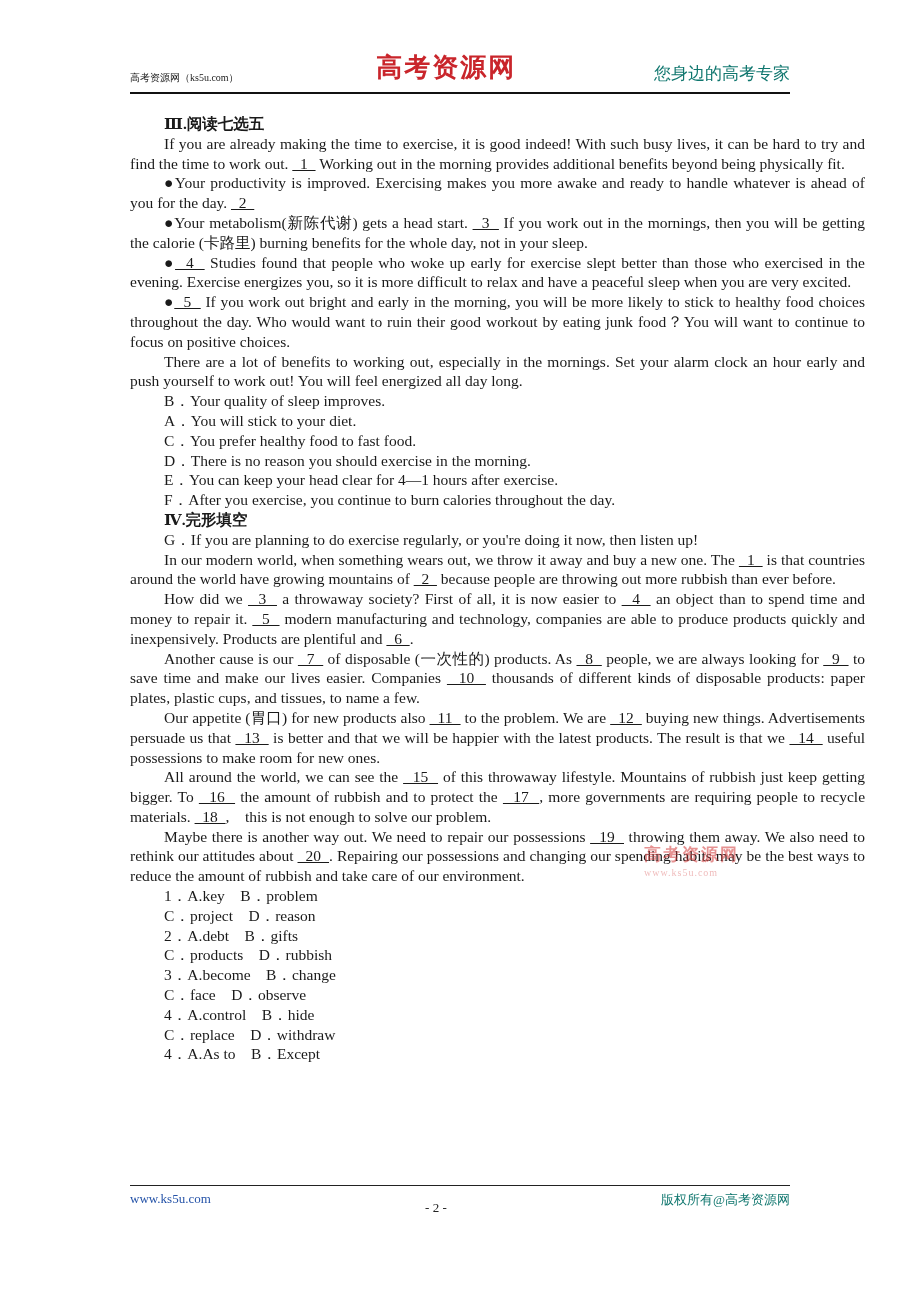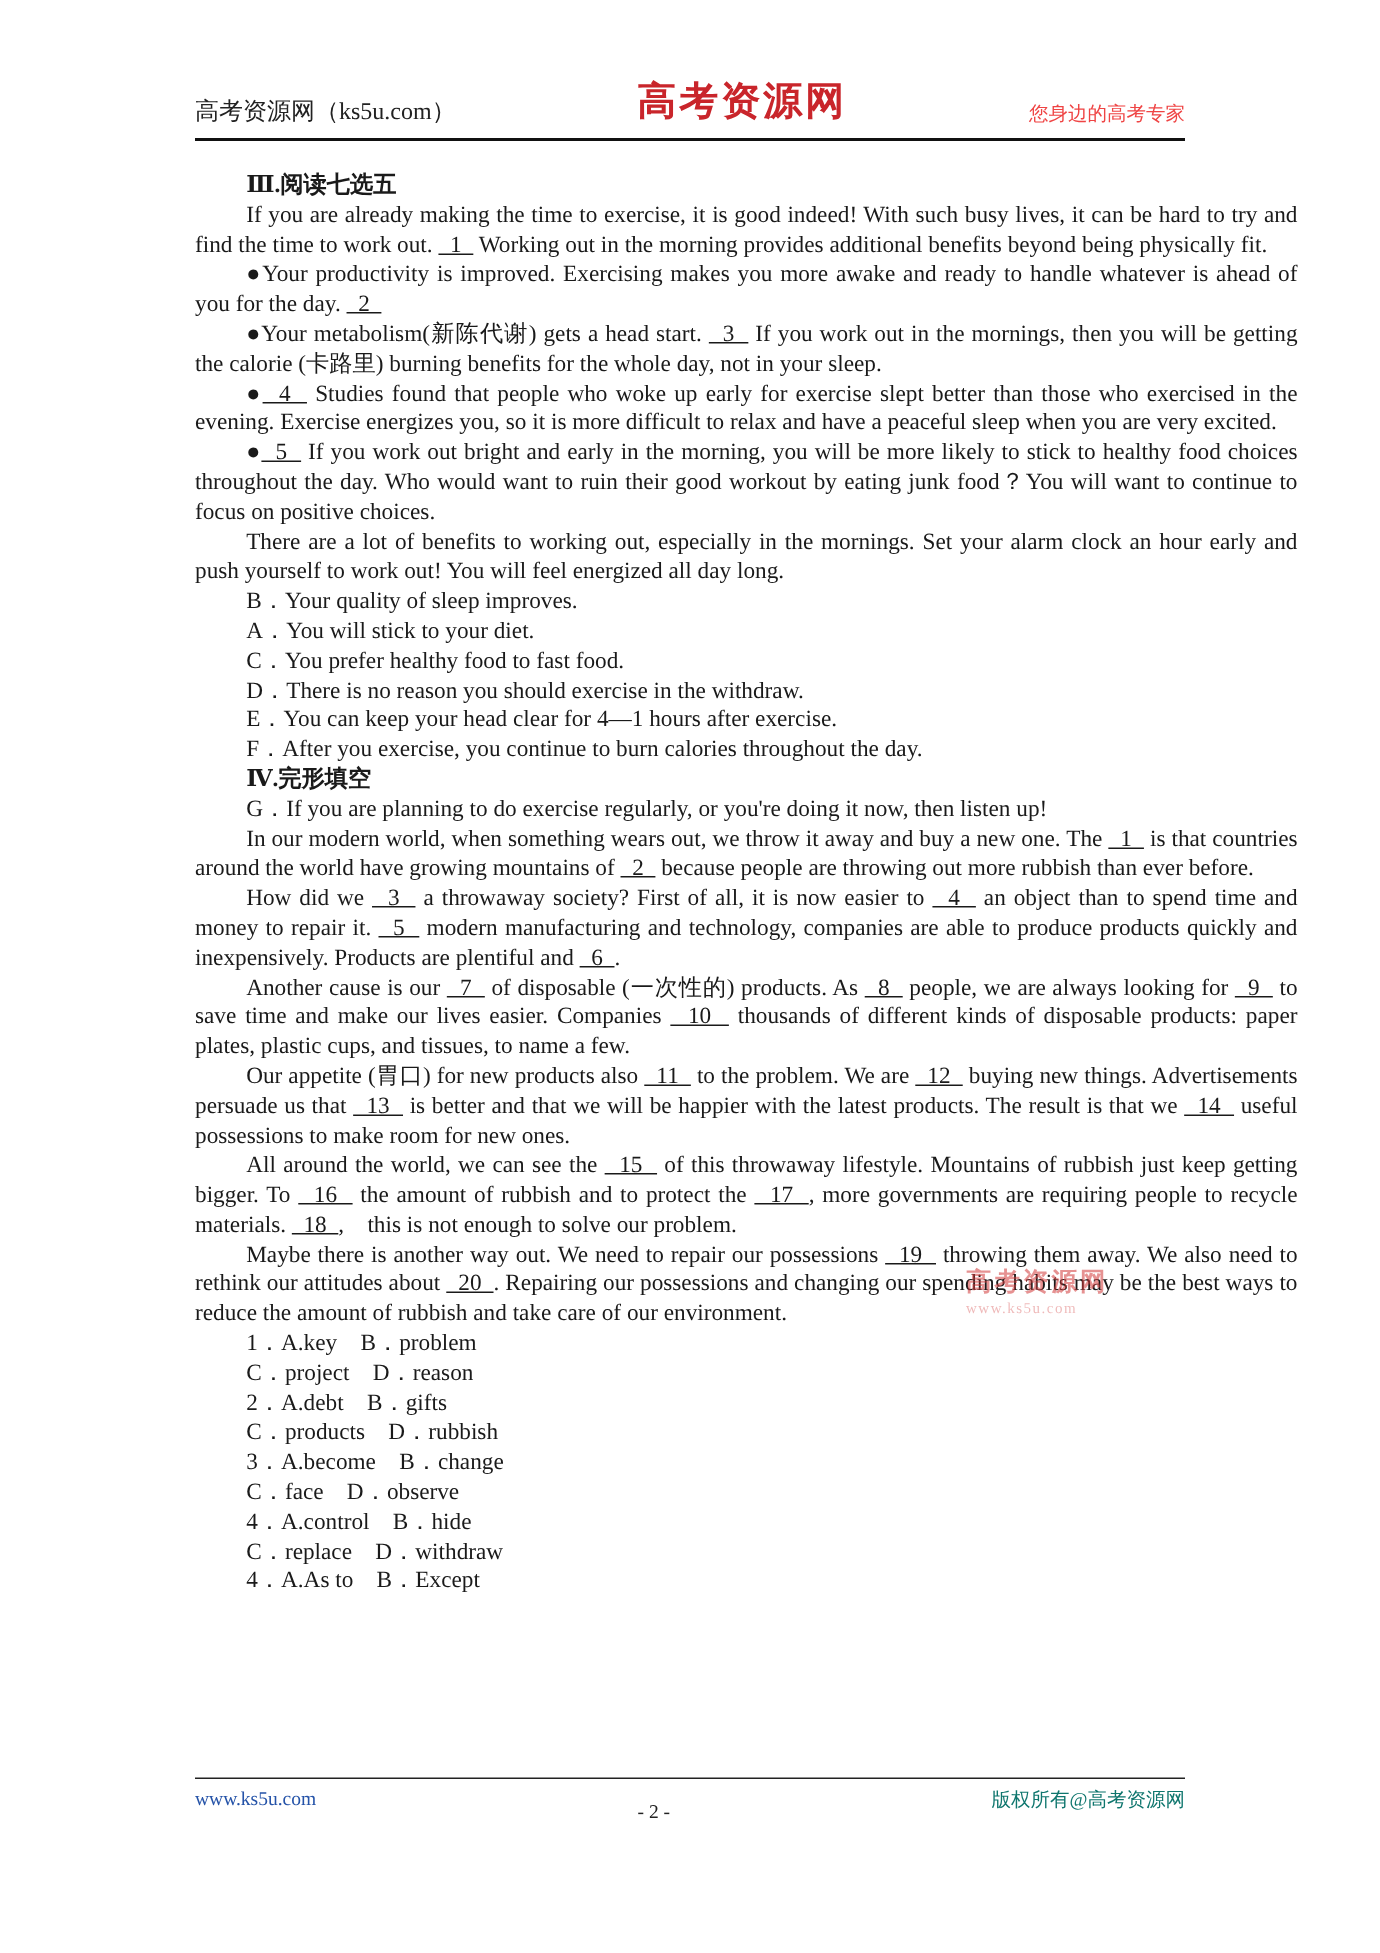--- a/index.html
+++ b/index.html
@@ -15,24 +15,24 @@
   
   .header {
     margin: 0 130px;
     padding-top: 50px;
     padding-bottom: 7px;
     border-bottom: 2px solid #111;
     display: flex;
     justify-content: space-between;
     align-items: flex-end;
   }
-  .header .site   { font-size: 16px; color: #222; }
+  .header .site   { font-size: 10px; color: #222; }
   .header .logo   { font-size: 26px; font-weight: bold; color: #c9252b; letter-spacing: 2px;
                     font-family: "Liberation Serif", "DejaVu Serif", serif; }
-  .header .slogan { font-size: 13px; color: #ef4444; }
+  .header .slogan { font-size: 17px; color: #0f766e; }
 
   
   .doc {
     margin: 20px 55px 0 130px;
     font-size: 15.5px;
     line-height: 19.8px;
   }
   .doc .line { margin: 0; }
   .doc .heading { font-weight: bold; text-indent: 2.2em; text-align: left; }
   .doc .para    { text-align: justify; text-indent: 2.2em; }
@@ -86,21 +86,21 @@
       <div class="line heading">Ⅲ.阅读七选五</div>
       <div class="line para">If you are already making the time to exercise, it is good indeed! With such busy lives, it can be hard to try and find the time to work out. <span class="blank">&nbsp;&nbsp;1&nbsp;&nbsp;</span> Working out in the morning provides additional benefits beyond being physically fit.</div>
       <div class="line para">●Your productivity is improved. Exercising makes you more awake and ready to handle whatever is ahead of you for the day. <span class="blank">&nbsp;&nbsp;2&nbsp;&nbsp;</span></div>
       <div class="line para">●Your metabolism(新陈代谢) gets a head start. <span class="blank">&nbsp;&nbsp;3&nbsp;&nbsp;</span> If you work out in the mornings, then you will be getting the calorie (卡路里) burning benefits for the whole day, not in your sleep.</div>
       <div class="line para">●<span class="blank">&nbsp;&nbsp;4&nbsp;&nbsp;</span> Studies found that people who woke up early for exercise slept better than those who exercised in the evening. Exercise energizes you, so it is more difficult to relax and have a peaceful sleep when you are very excited.</div>
       <div class="line para">●<span class="blank">&nbsp;&nbsp;5&nbsp;&nbsp;</span> If you work out bright and early in the morning, you will be more likely to stick to healthy food choices throughout the day. Who would want to ruin their good workout by eating junk food？You will want to continue to focus on positive choices.</div>
       <div class="line para">There are a lot of benefits to working out, especially in the mornings. Set your alarm clock an hour early and push yourself to work out! You will feel energized all day long.</div>
       <div class="line option">B．Your quality of sleep improves.</div>
       <div class="line option">A．You will stick to your diet.</div>
       <div class="line option">C．You prefer healthy food to fast food.</div>
-      <div class="line option">D．There is no reason you should exercise in the withdraw.</div>
+      <div class="line option">D．There is no reason you should exercise in the morning.</div>
       <div class="line option">E．You can keep your head clear for 4—1 hours after exercise.</div>
       <div class="line option">F．After you exercise, you continue to burn calories throughout the day.</div>
       <div class="line heading">Ⅳ.完形填空</div>
       <div class="line option">G．If you are planning to do exercise regularly, or you're doing it now, then listen up!</div>
       <div class="line para">In our modern world, when something wears out, we throw it away and buy a new one. The <span class="blank">&nbsp;&nbsp;1&nbsp;&nbsp;</span> is that countries around the world have growing mountains of <span class="blank">&nbsp;&nbsp;2&nbsp;&nbsp;</span> because people are throwing out more rubbish than ever before.</div>
       <div class="line para">How did we <span class="blank">&nbsp;&nbsp;3&nbsp;&nbsp;</span> a throwaway society? First of all, it is now easier to <span class="blank">&nbsp;&nbsp;4&nbsp;&nbsp;</span> an object than to spend time and money to repair it. <span class="blank">&nbsp;&nbsp;5&nbsp;&nbsp;</span> modern manufacturing and technology, companies are able to produce products quickly and inexpensively. Products are plentiful and <span class="blank">&nbsp;&nbsp;6&nbsp;&nbsp;</span>.</div>
       <div class="line para">Another cause is our <span class="blank">&nbsp;&nbsp;7&nbsp;&nbsp;</span> of disposable (一次性的) products. As <span class="blank">&nbsp;&nbsp;8&nbsp;&nbsp;</span> people, we are always looking for <span class="blank">&nbsp;&nbsp;9&nbsp;&nbsp;</span> to save time and make our lives easier. Companies <span class="blank">&nbsp;&nbsp;10&nbsp;&nbsp;</span> thousands of different kinds of disposable products: paper plates, plastic cups, and tissues, to name a few.</div>
       <div class="line para">Our appetite (胃口) for new products also <span class="blank">&nbsp;&nbsp;11&nbsp;&nbsp;</span> to the problem. We are <span class="blank">&nbsp;&nbsp;12&nbsp;&nbsp;</span> buying new things. Advertisements persuade us that <span class="blank">&nbsp;&nbsp;13&nbsp;&nbsp;</span> is better and that we will be happier with the latest products. The result is that we <span class="blank">&nbsp;&nbsp;14&nbsp;&nbsp;</span> useful possessions to make room for new ones.</div>
       <div class="line para">All around the world, we can see the <span class="blank">&nbsp;&nbsp;15&nbsp;&nbsp;</span> of this throwaway lifestyle. Mountains of rubbish just keep getting bigger. To <span class="blank">&nbsp;&nbsp;16&nbsp;&nbsp;</span> the amount of rubbish and to protect the <span class="blank">&nbsp;&nbsp;17&nbsp;&nbsp;</span>, more governments are requiring people to recycle materials. <span class="blank">&nbsp;&nbsp;18&nbsp;&nbsp;</span>,　this is not enough to solve our problem.</div>
       <div class="line para">Maybe there is another way out. We need to repair our possessions <span class="blank">&nbsp;&nbsp;19&nbsp;&nbsp;</span> throwing them away. We also need to rethink our attitudes about <span class="blank">&nbsp;&nbsp;20&nbsp;&nbsp;</span>. Repairing our possessions and changing our spending habits may be the best ways to reduce the amount of rubbish and take care of our environment.</div>

